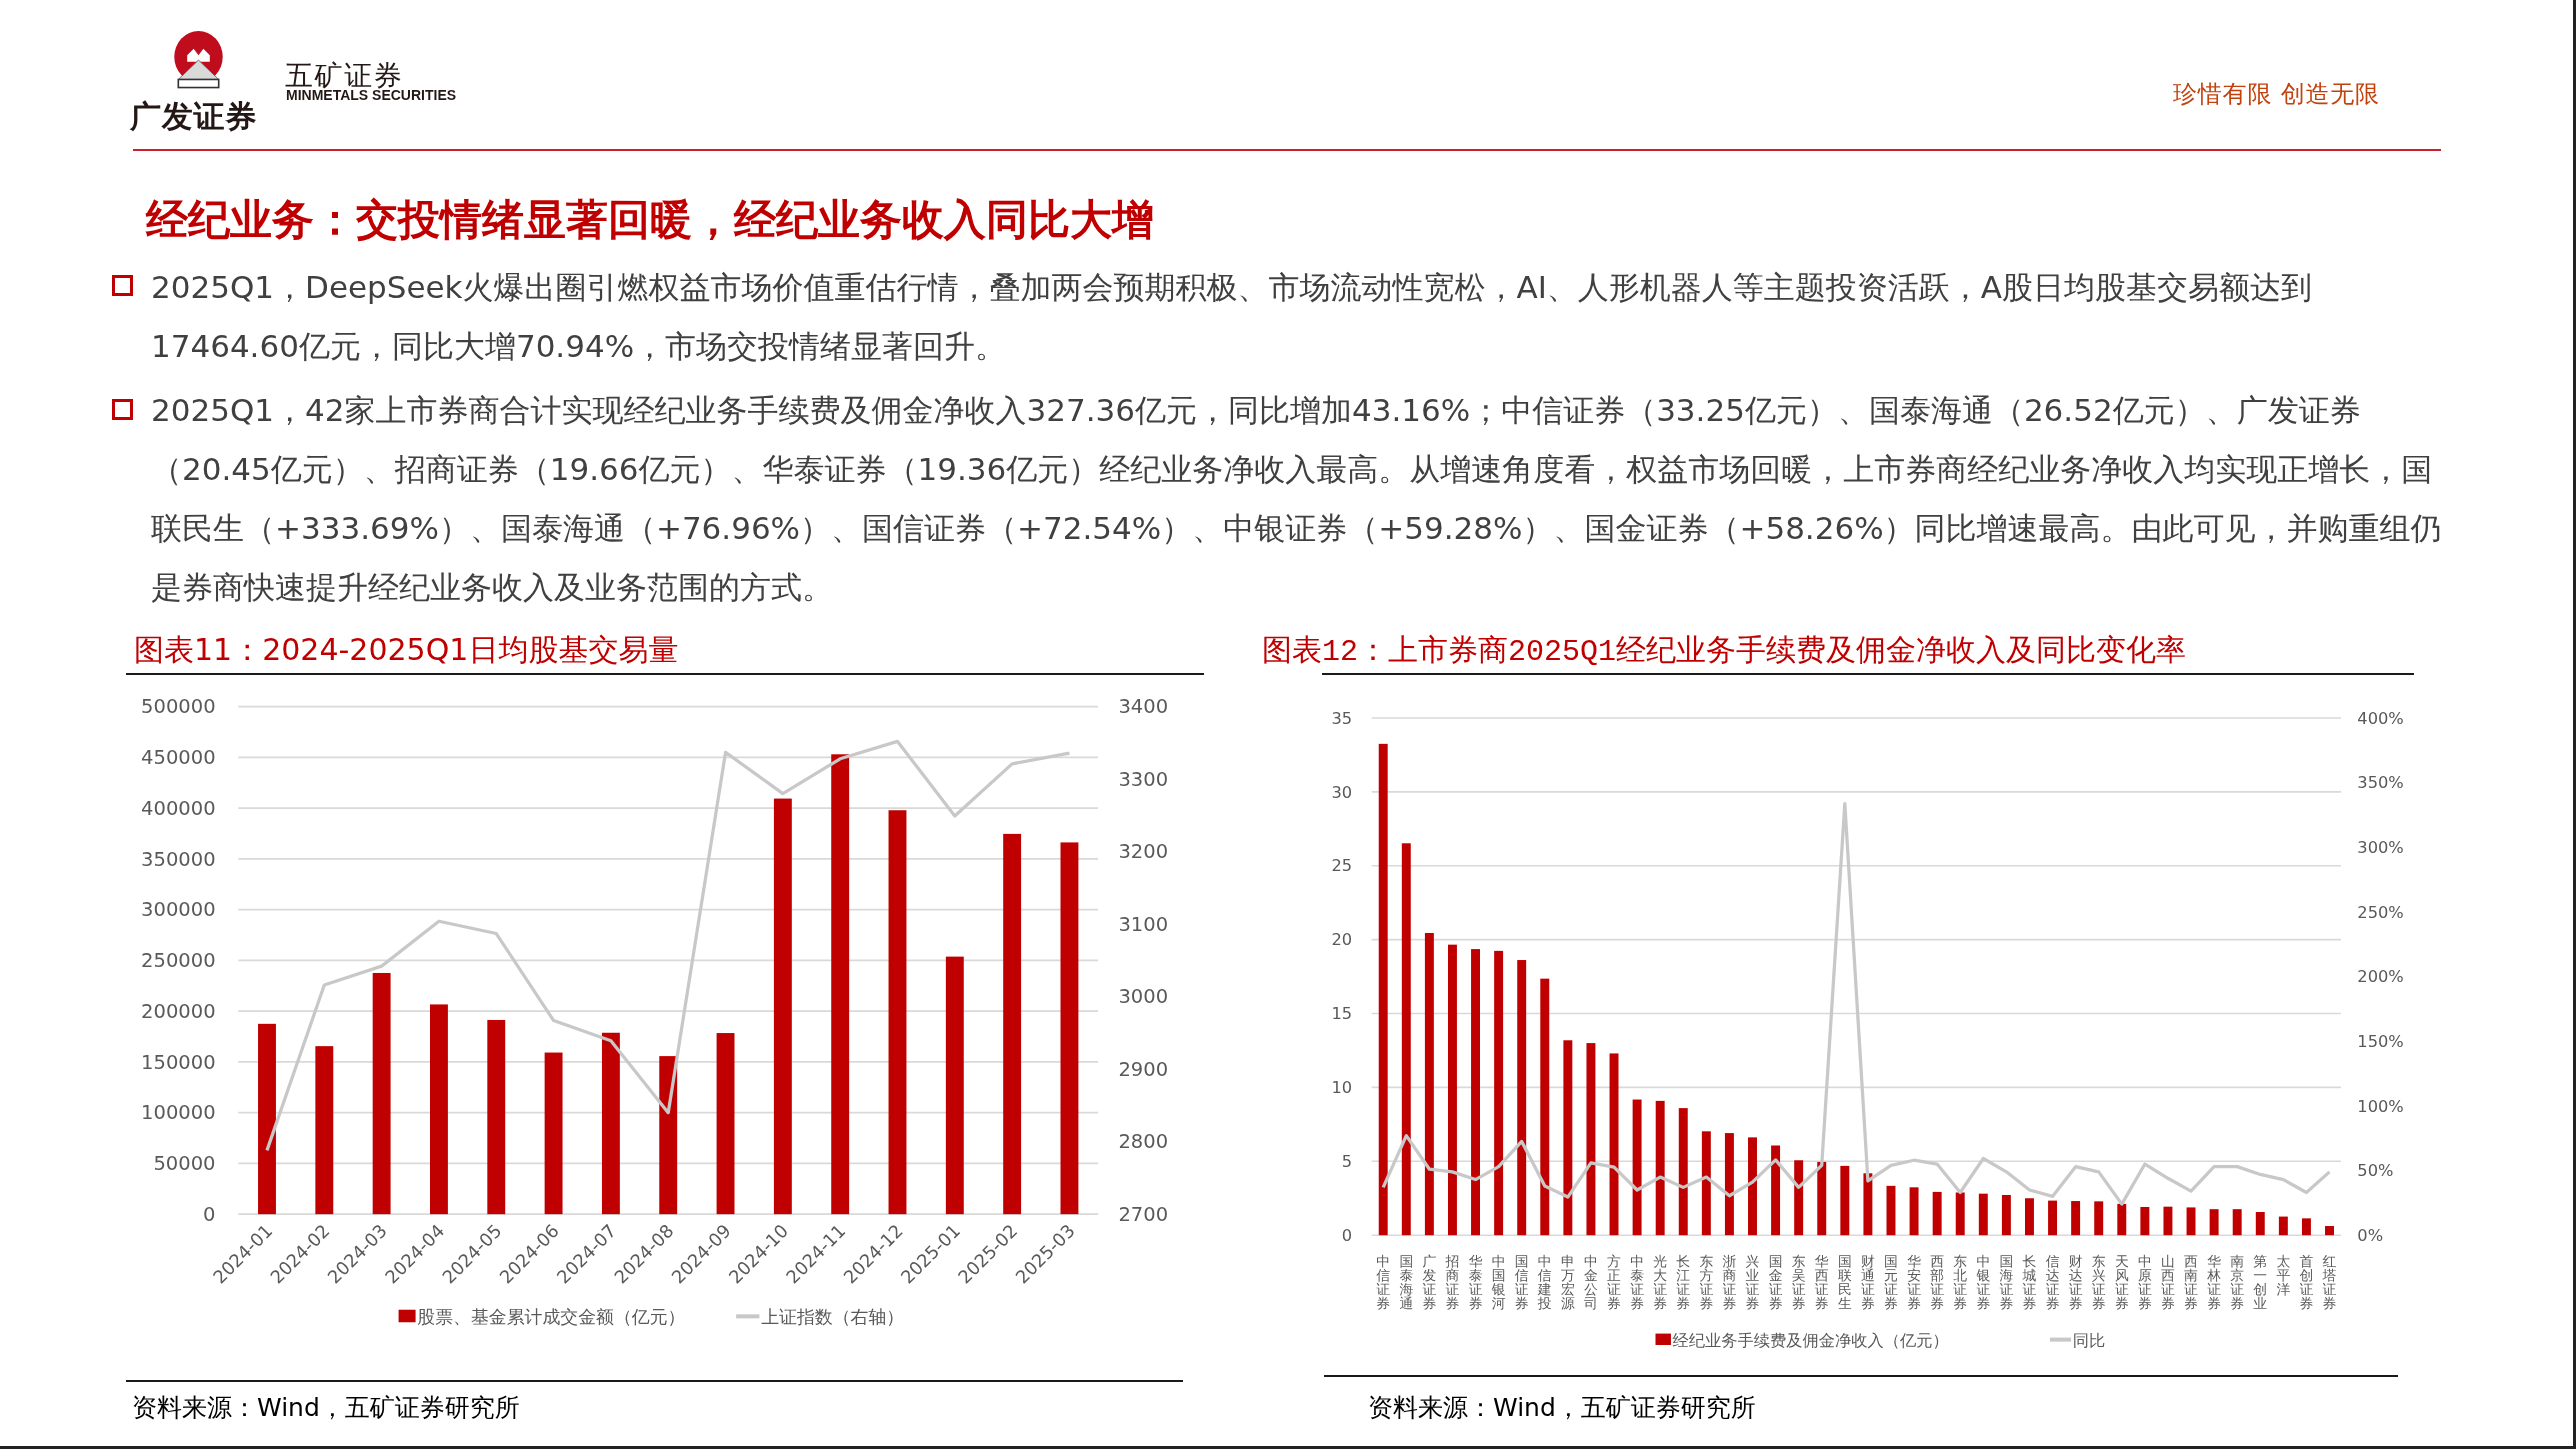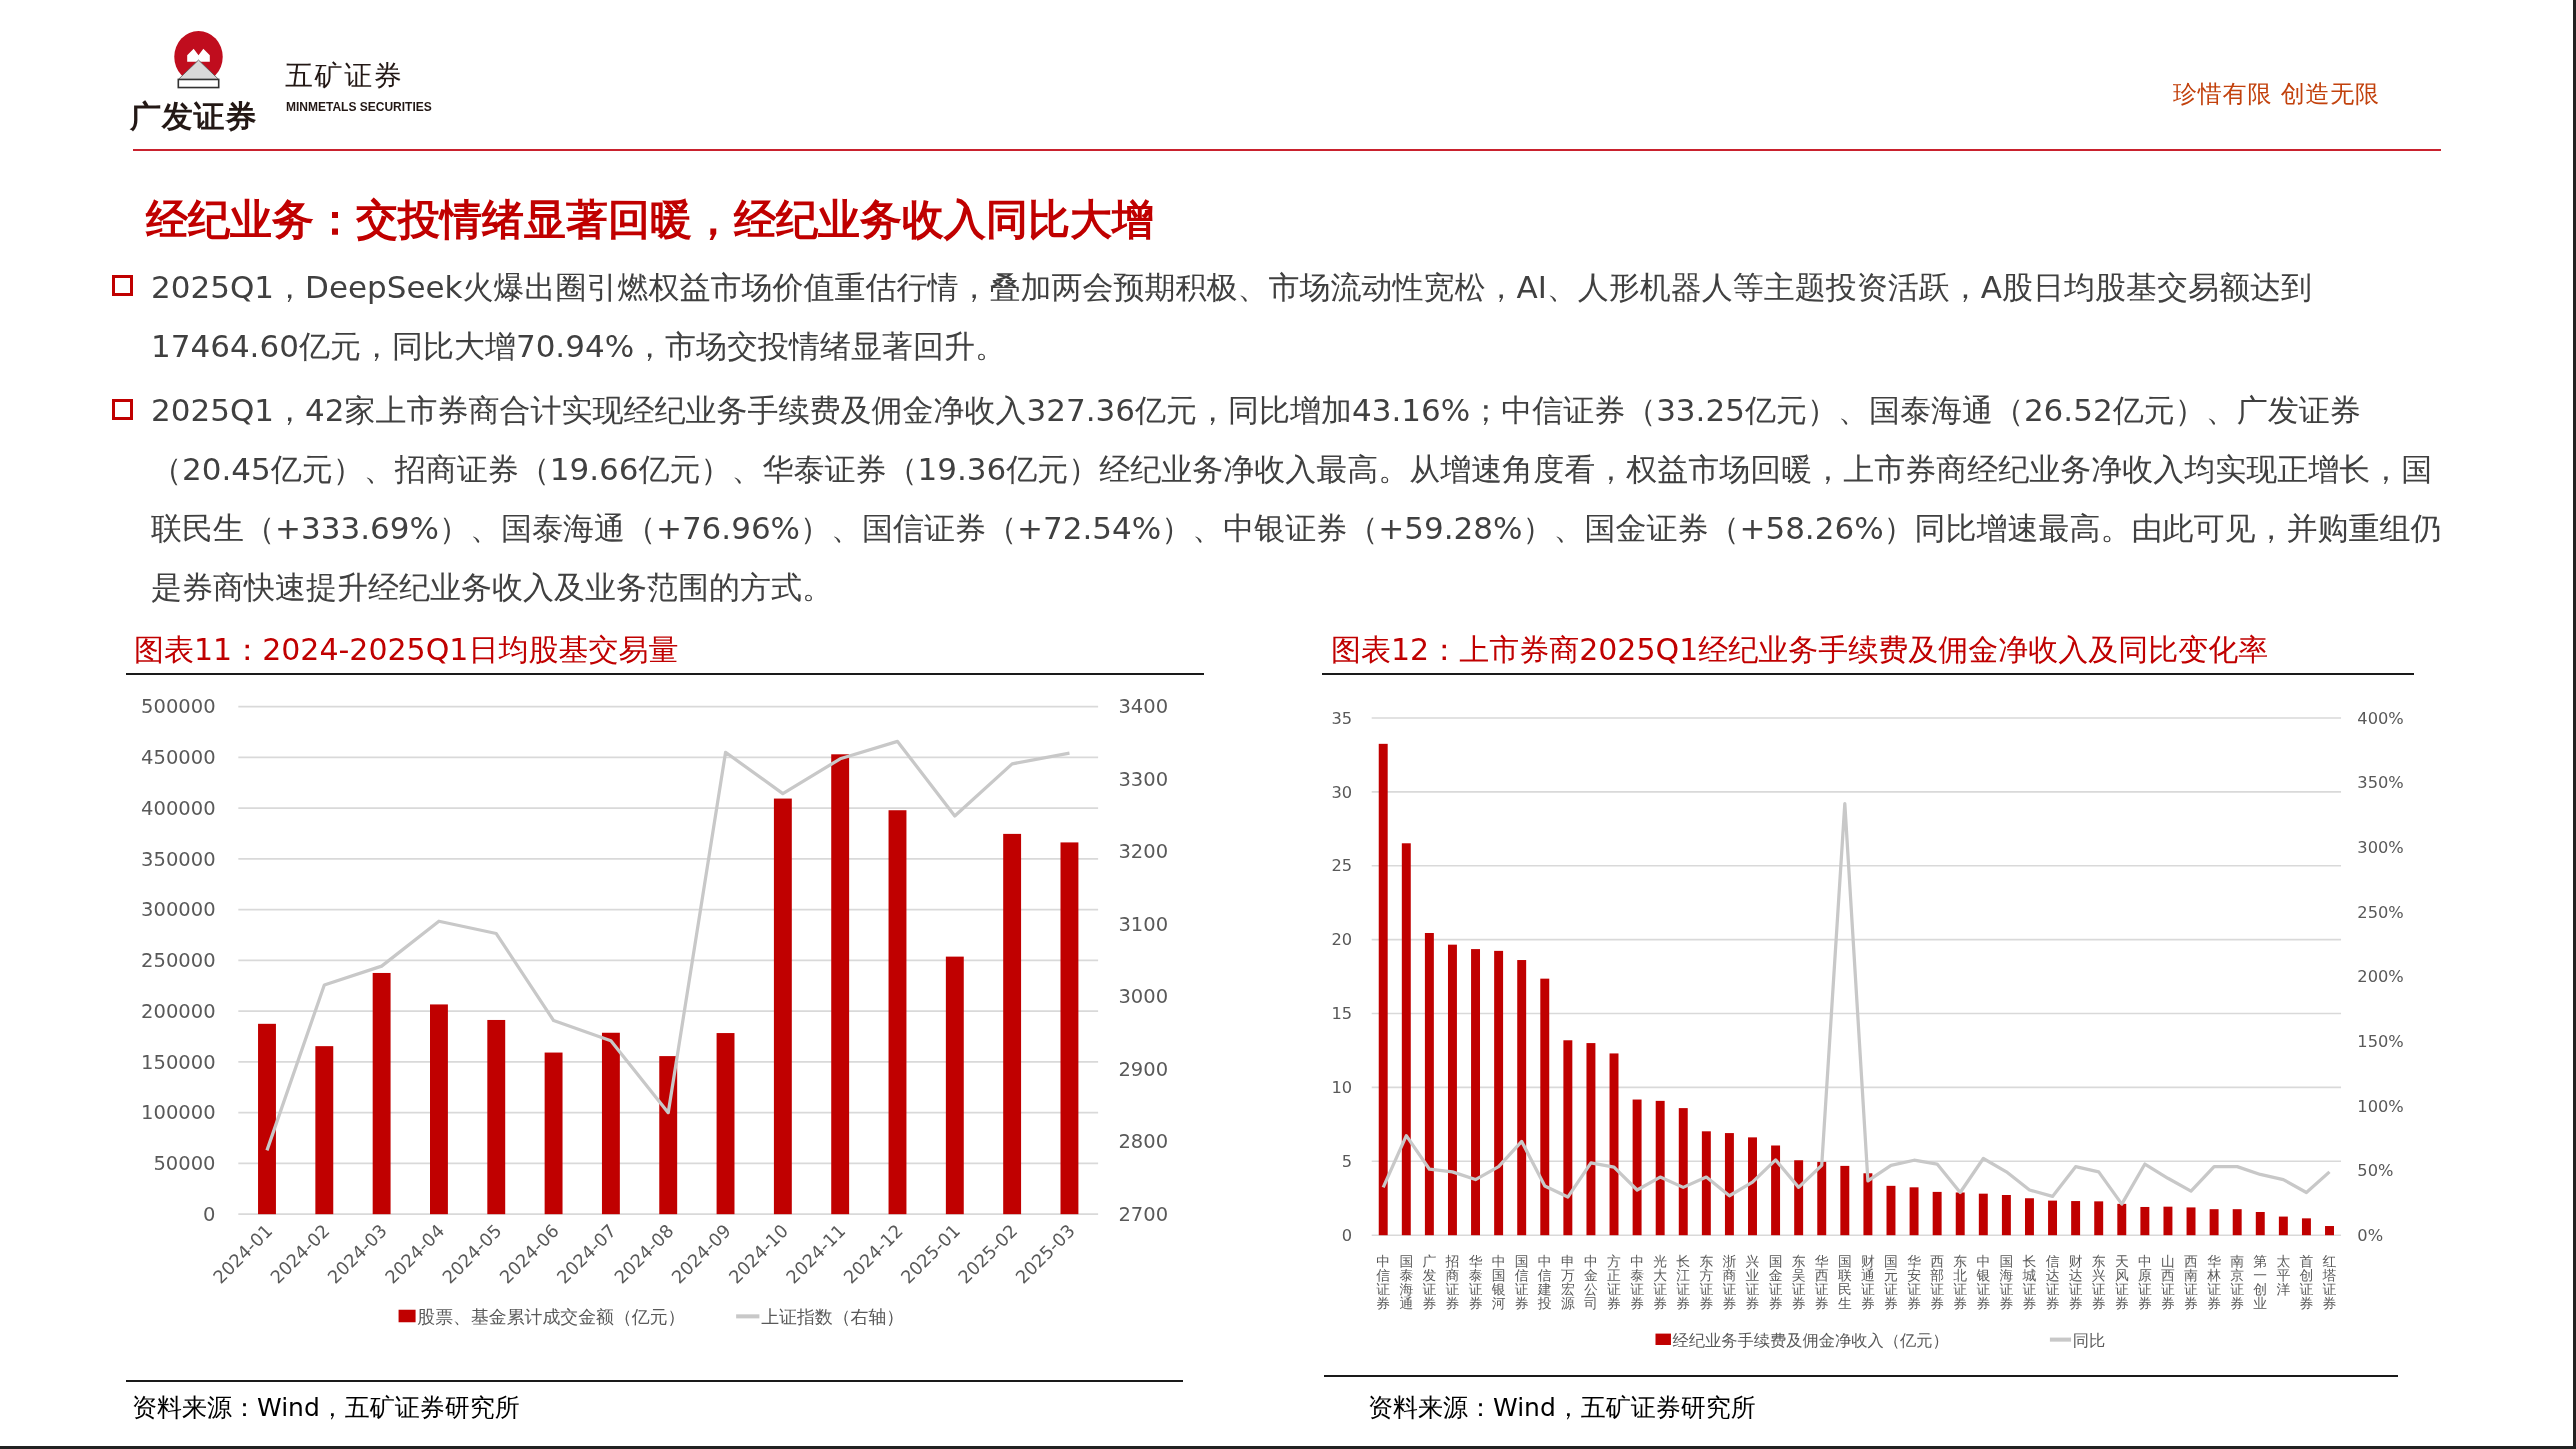--- a/index.html
+++ b/index.html
@@ -2,21 +2,21 @@
 <html style="font-size:13px"><head>
 <meta charset="utf-8">
 <style>
   html, body { margin:0; padding:0; }
   body { width:2576px; height:1449px; background:#ffffff; position:relative; overflow:hidden;
          font-family:"DejaVu Sans","Liberation Sans",sans-serif; color:#404040; }
   .abs { position:absolute; }
   .logo-emblem { left:167px; top:31px; width:63px; height:63px; }
   .logo-cn { left:130px; top:96px; font-size:31px; font-weight:bold; color:#231815; letter-spacing:0.8px; white-space:nowrap; }
   .brand-cn { left:285px; top:57px; font-size:28px; font-weight:normal; color:#231815; letter-spacing:1.6px; white-space:nowrap; }
-  .brand-en { left:286px; top:100px; font-size:12px; font-weight:bold; color:#231815; font-family:"Liberation Sans",sans-serif; white-space:nowrap;text-align:center; }
+  .brand-en { left:286px; top:87px; font-size:14px; font-weight:bold; color:#231815; font-family:"Liberation Sans",sans-serif; white-space:nowrap;text-align:center; }
   .slogan { left:2173px; top:78px; font-size:24px; color:#c2410c; white-space:nowrap; letter-spacing:0.8px; }
   .header-line { left:133px; top:149px; width:2308px; height:2.4px; background:#c9222e; }
   .page-title { left:146px; top:192px; font-size:42px; font-weight:bold; color:#c00000; white-space:nowrap; font-family:"DejaVu Sans",sans-serif; }
   .bullet { width:14.6px; height:14.6px; border:3.3px solid #c00000; background:#fff; box-sizing:content-box; }
   .para { left:151px; width:2294px; font-size:31px; line-height:59px; color:#404040; }
   .chart-title { font-size:30px; color:#c00000; white-space:nowrap; }
   .chart-rule { height:2.4px; background:#1a1a1a; }
   .source { font-size:25px; color:#000; white-space:nowrap; }
   .bottom-line { left:0; top:1446px; width:2576px; height:3.3px; background:#222; }
   .right-border { left:2573px; top:0; width:3.3px; height:1449px; background:#222; }
@@ -111,21 +111,21 @@
     <text x="1102.3000000000002" y="675" font-size="22" fill="#595959" text-anchor="end" transform="rotate(-45 1102.3000000000002 675)">2025-02</text>
     <text x="1172.7666666666667" y="675" font-size="22" fill="#595959" text-anchor="end" transform="rotate(-45 1172.7666666666667 675)">2025-03</text>
     <rect x="340" y="770.5" width="20.9" height="15.399999999999999" fill="#c00000"></rect>
     <text x="363.1" y="787" font-size="22" fill="#595959">股票、基金累计成交金额（亿元）</text>
     <line x1="755" x2="783.6" y1="778.64" y2="778.64" stroke="#c8c8c8" stroke-width="5"></line>
     <text x="785.8" y="787" font-size="22" fill="#595959">上证指数（右轴）</text>
   </svg>
 <div class="abs chart-rule" style="left:126px; top:1380px; width:1057px; height:1.6px;"></div>
 <div class="abs source" style="left:132px; top:1391px;">资料来源：Wind，五矿证券研究所</div>
 
-<div class="abs chart-title" style="left:1331px; top:630px;">图表12：上市券商2025Q1经纪业务手续费及佣金净收入及同比变化率</div>
+<div class="abs chart-title" style="left:1262px; top:630px;font-family:Liberation Mono, monospace;">图表12：上市券商2025Q1经纪业务手续费及佣金净收入及同比变化率</div>
 <div class="abs chart-rule" style="left:1322px; top:673px; width:1092px;"></div>
 <svg class="abs" id="chart2" style="left:1318px; top:683px;" width="1106" height="675" viewBox="0 0 1360 830">
     <line x1="66" x2="1258" y1="679" y2="679" stroke="#d9d9d9" stroke-width="2"></line>
     <text x="42" y="686" text-anchor="end" font-size="20" fill="#595959">0</text>
     <line x1="66" x2="1258" y1="588.1428571428571" y2="588.1428571428571" stroke="#d9d9d9" stroke-width="2"></line>
     <text x="42" y="595.1428571428571" text-anchor="end" font-size="20" fill="#595959">5</text>
     <line x1="66" x2="1258" y1="497.28571428571433" y2="497.28571428571433" stroke="#d9d9d9" stroke-width="2"></line>
     <text x="42" y="504.28571428571433" text-anchor="end" font-size="20" fill="#595959">10</text>
     <line x1="66" x2="1258" y1="406.42857142857144" y2="406.42857142857144" stroke="#d9d9d9" stroke-width="2"></line>
     <text x="42" y="413.42857142857144" text-anchor="end" font-size="20" fill="#595959">15</text>

